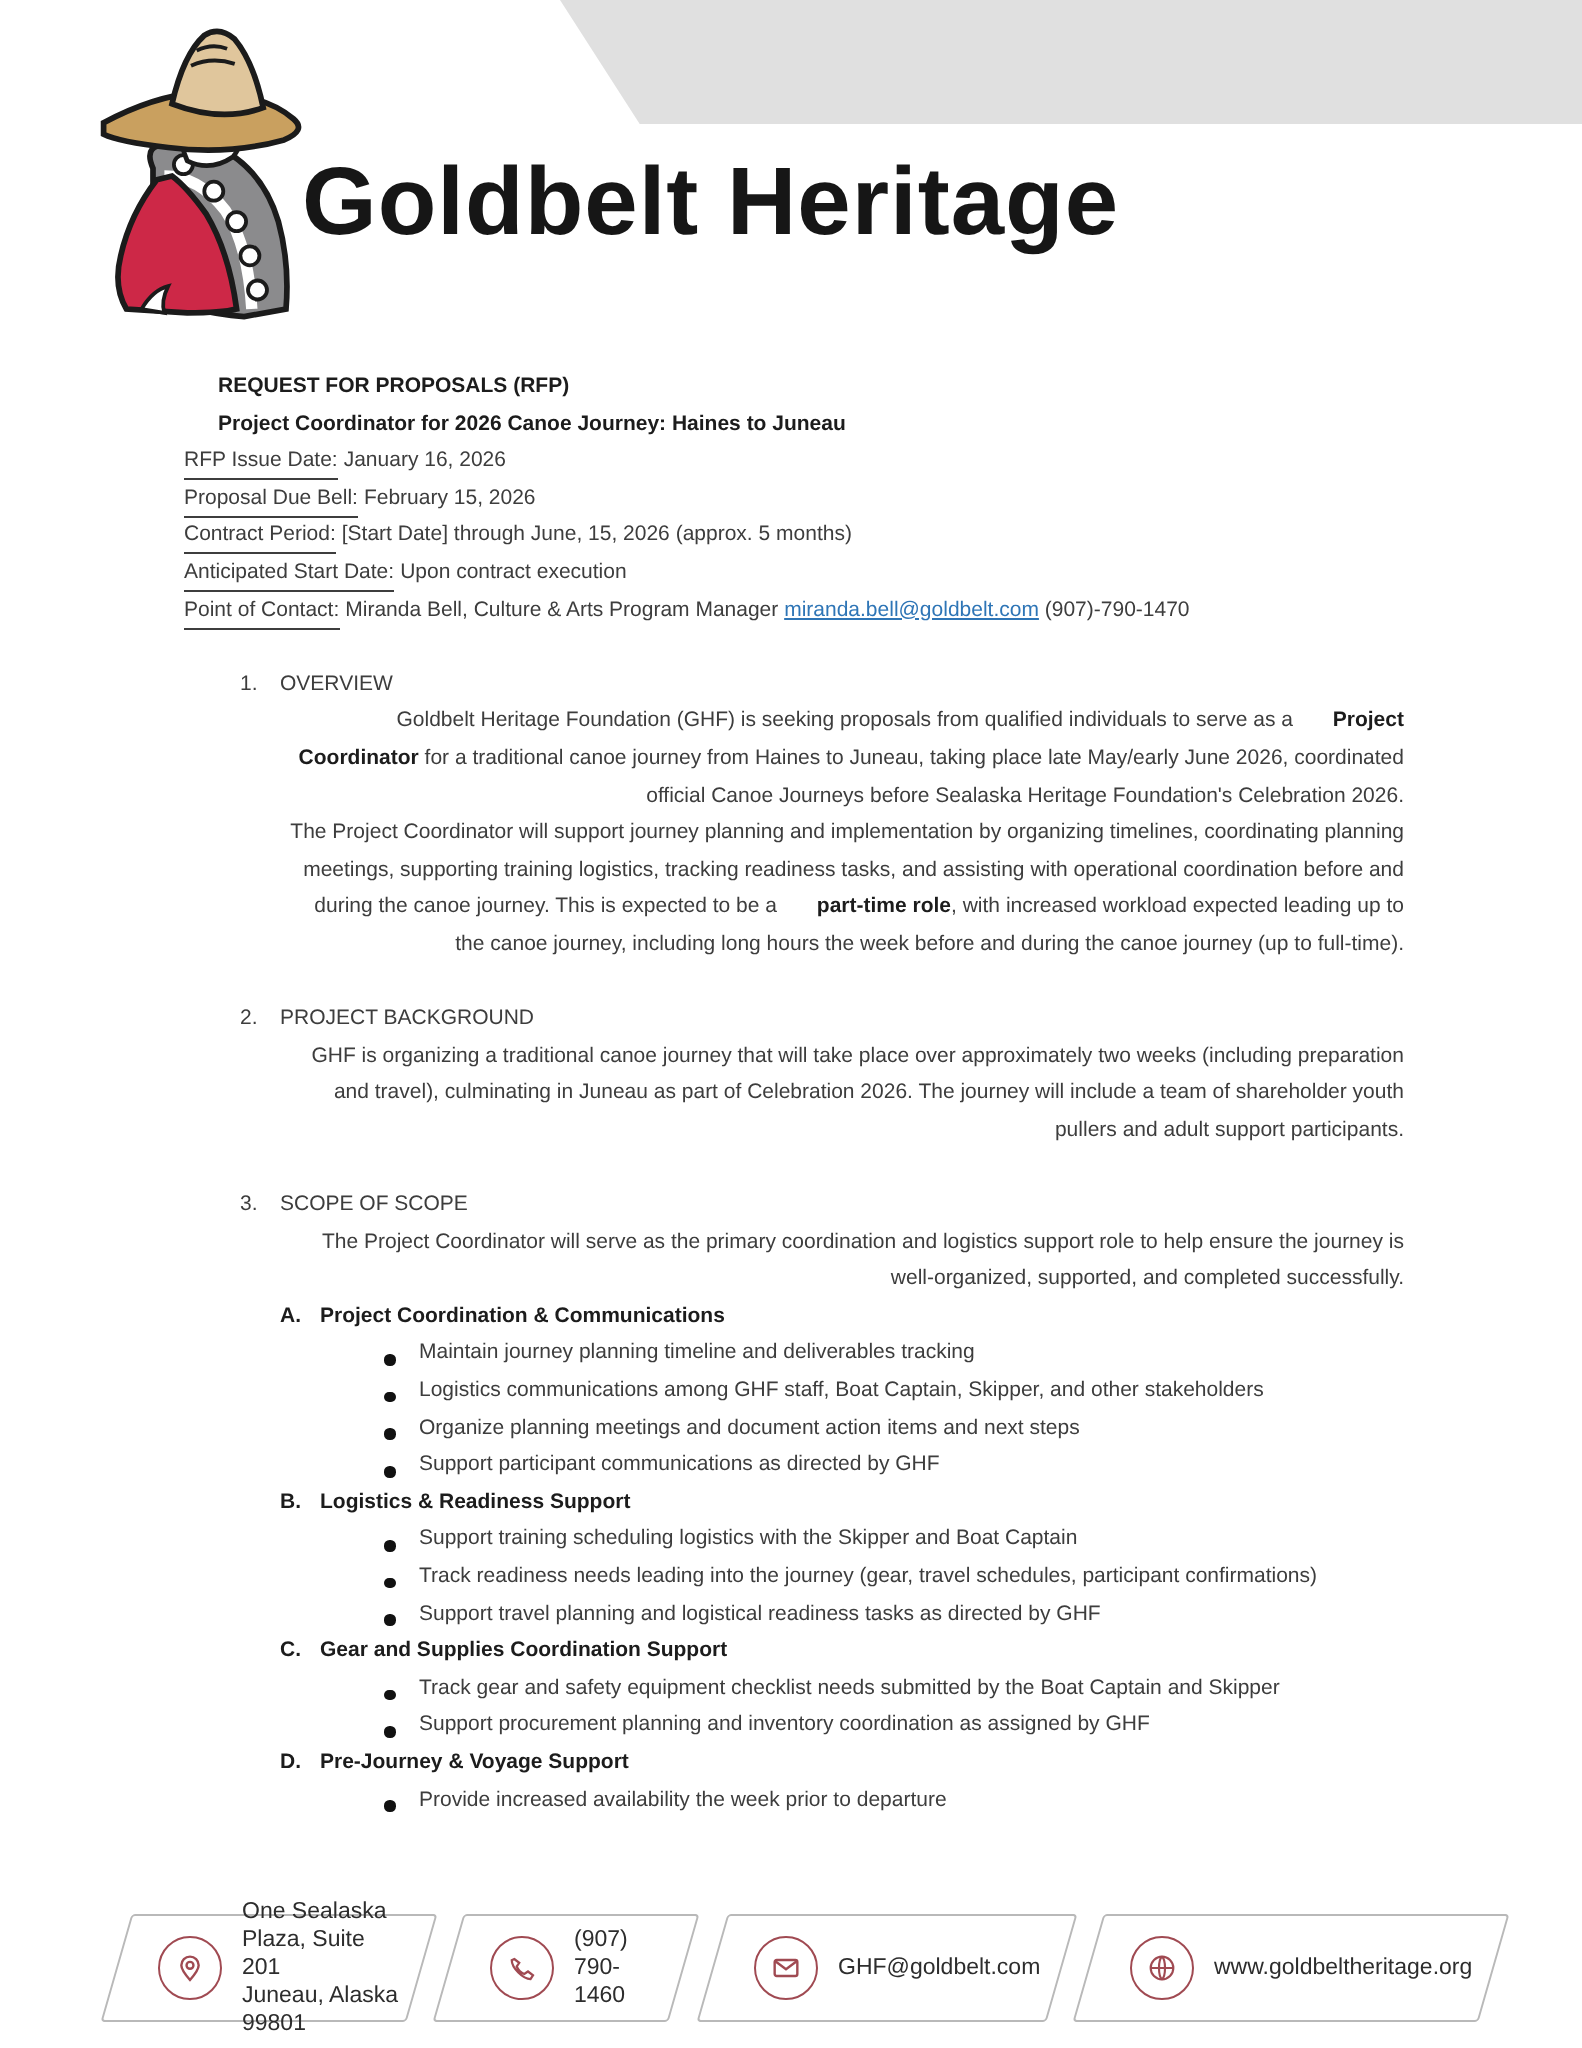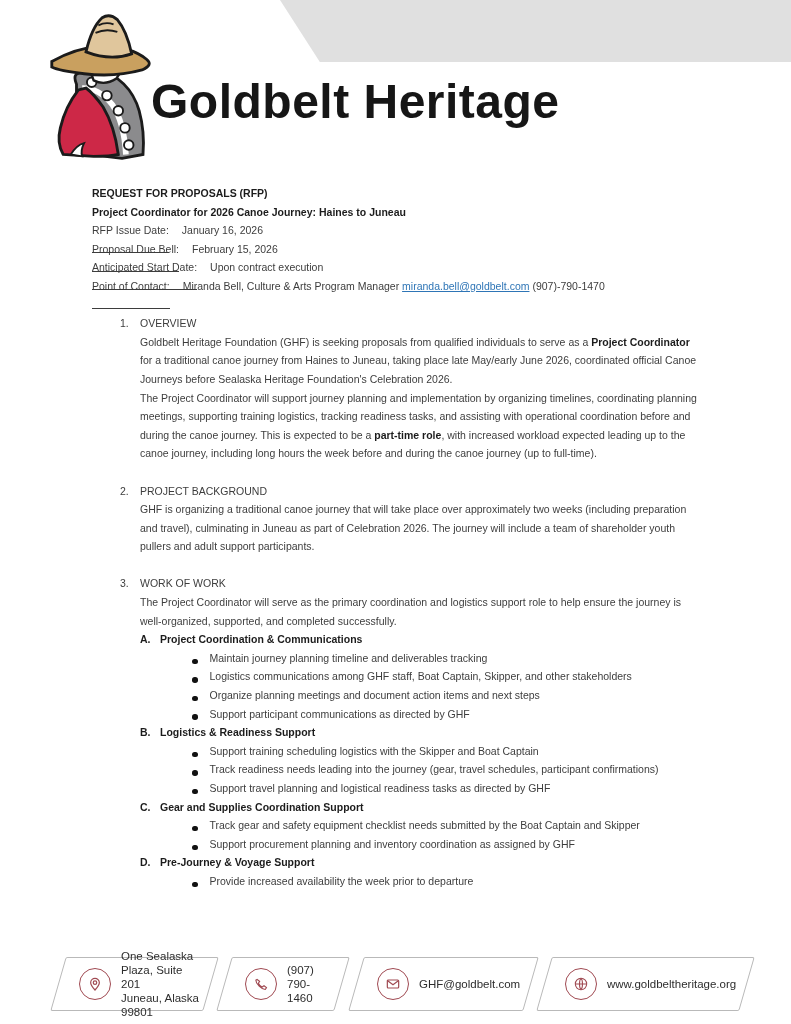--- a/index.html
+++ b/index.html
@@ -17,29 +17,29 @@
   .logo{position:absolute;left:38px;top:12px;width:134px;height:152px;}
   .wordmark{
     position:absolute;left:124px;top:74px;
     font-size:48px;font-weight:bold;color:#161616;letter-spacing:.5px;margin-left:27px;
   }
   
   .doc{
     position:absolute;left:92px;top:184px;width:610px;
     font-size:10.5px;line-height:18.6px;color:#3d3d3d;
   }
-  .t-bold{font-weight:bold;color:#1c1c1c;}
+  .t-bold{font-weight:bold;color:#1c1c1c;margin-left:17px;}
   .meta-line{white-space:nowrap;}
-  .u-label{border-bottom:1px solid #3d3d3d;padding-bottom:16px;color:#3d3d3d;}
-  .meta-val{margin-left:13px;}
+  .u-label{border-bottom:1px solid #3d3d3d;padding-bottom:3px;color:#3d3d3d;}
+  .meta-val{margin-left:3px;}
   .link{color:#2e75b6;text-decoration:underline;}
   .sec{margin-top:18.6px;display:flex;}
   .num-col{flex:0 0 48px;padding-left:28px;box-sizing:border-box;}
   .sec-body{flex:1;}
-  .para{margin:0;}
+  .para{margin:0;text-align:right;}
   .group-head{display:flex;font-weight:bold;color:#1c1c1c;}
   .g-letter{flex:0 0 20px;}
   .bullets{margin:0;padding:0;list-style:none;}
   .bullets li{display:flex;align-items:center;}
   .b-dot{
     flex:0 0 auto;width:5.5px;height:5.5px;border-radius:50%;
     background:#111;margin:6.5px 12px 0 52px;
   }
   
   .footer{
@@ -102,20 +102,23 @@
   <div class="t-bold">REQUEST FOR PROPOSALS (RFP)</div>
   <div class="t-bold">Project Coordinator for 2026 Canoe Journey: Haines to Juneau</div>
 
   <div class="meta-line">
     <span class="u-label">RFP Issue Date:</span><span class="meta-val">January 16, 2026</span>
   </div>
   <div class="meta-line">
     <span class="u-label">Proposal Due Bell:</span><span class="meta-val">February 15, 2026</span>
   </div>
   <div class="meta-line">
+    <span class="u-label">Contract Period:</span><span class="meta-val">[Start Date] through June, 15, 2026 (approx. 5 months)</span>
+  </div>
+  <div class="meta-line">
     <span class="u-label">Anticipated Start Date:</span><span class="meta-val">Upon contract execution</span>
   </div>
   <div class="meta-line">
     <span class="u-label">Point of Contact:</span><span class="meta-val">Miranda Bell, Culture &amp; Arts Program Manager </span><a class="link" href="#">miranda.bell@goldbelt.com</a><span> (907)-790-1470</span>
   </div>
 
   <div class="sec">
     <div class="num-col">1.</div>
     <div class="sec-body">
       <div>OVERVIEW</div>
@@ -128,21 +131,21 @@
     <div class="num-col">2.</div>
     <div class="sec-body">
       <div>PROJECT BACKGROUND</div>
       <p class="para">GHF is organizing a traditional canoe journey that will take place over approximately two weeks (including preparation and travel), culminating in Juneau as part of Celebration 2026. The journey will include a team of shareholder youth pullers and adult support participants.</p>
     </div>
   </div>
 
   <div class="sec">
     <div class="num-col">3.</div>
     <div class="sec-body">
-      <div>WORK OF WORK</div>
+      <div>SCOPE OF SCOPE</div>
       <p class="para">The Project Coordinator will serve as the primary coordination and logistics support role to help ensure the journey is well-organized, supported, and completed successfully.</p>
     </div>
   </div>
 
   <div style="margin-left:48px;">
 
     <div class="group-head">
       <span class="g-letter">A.</span>
       <span>Project Coordination &amp; Communications</span>
     </div>

